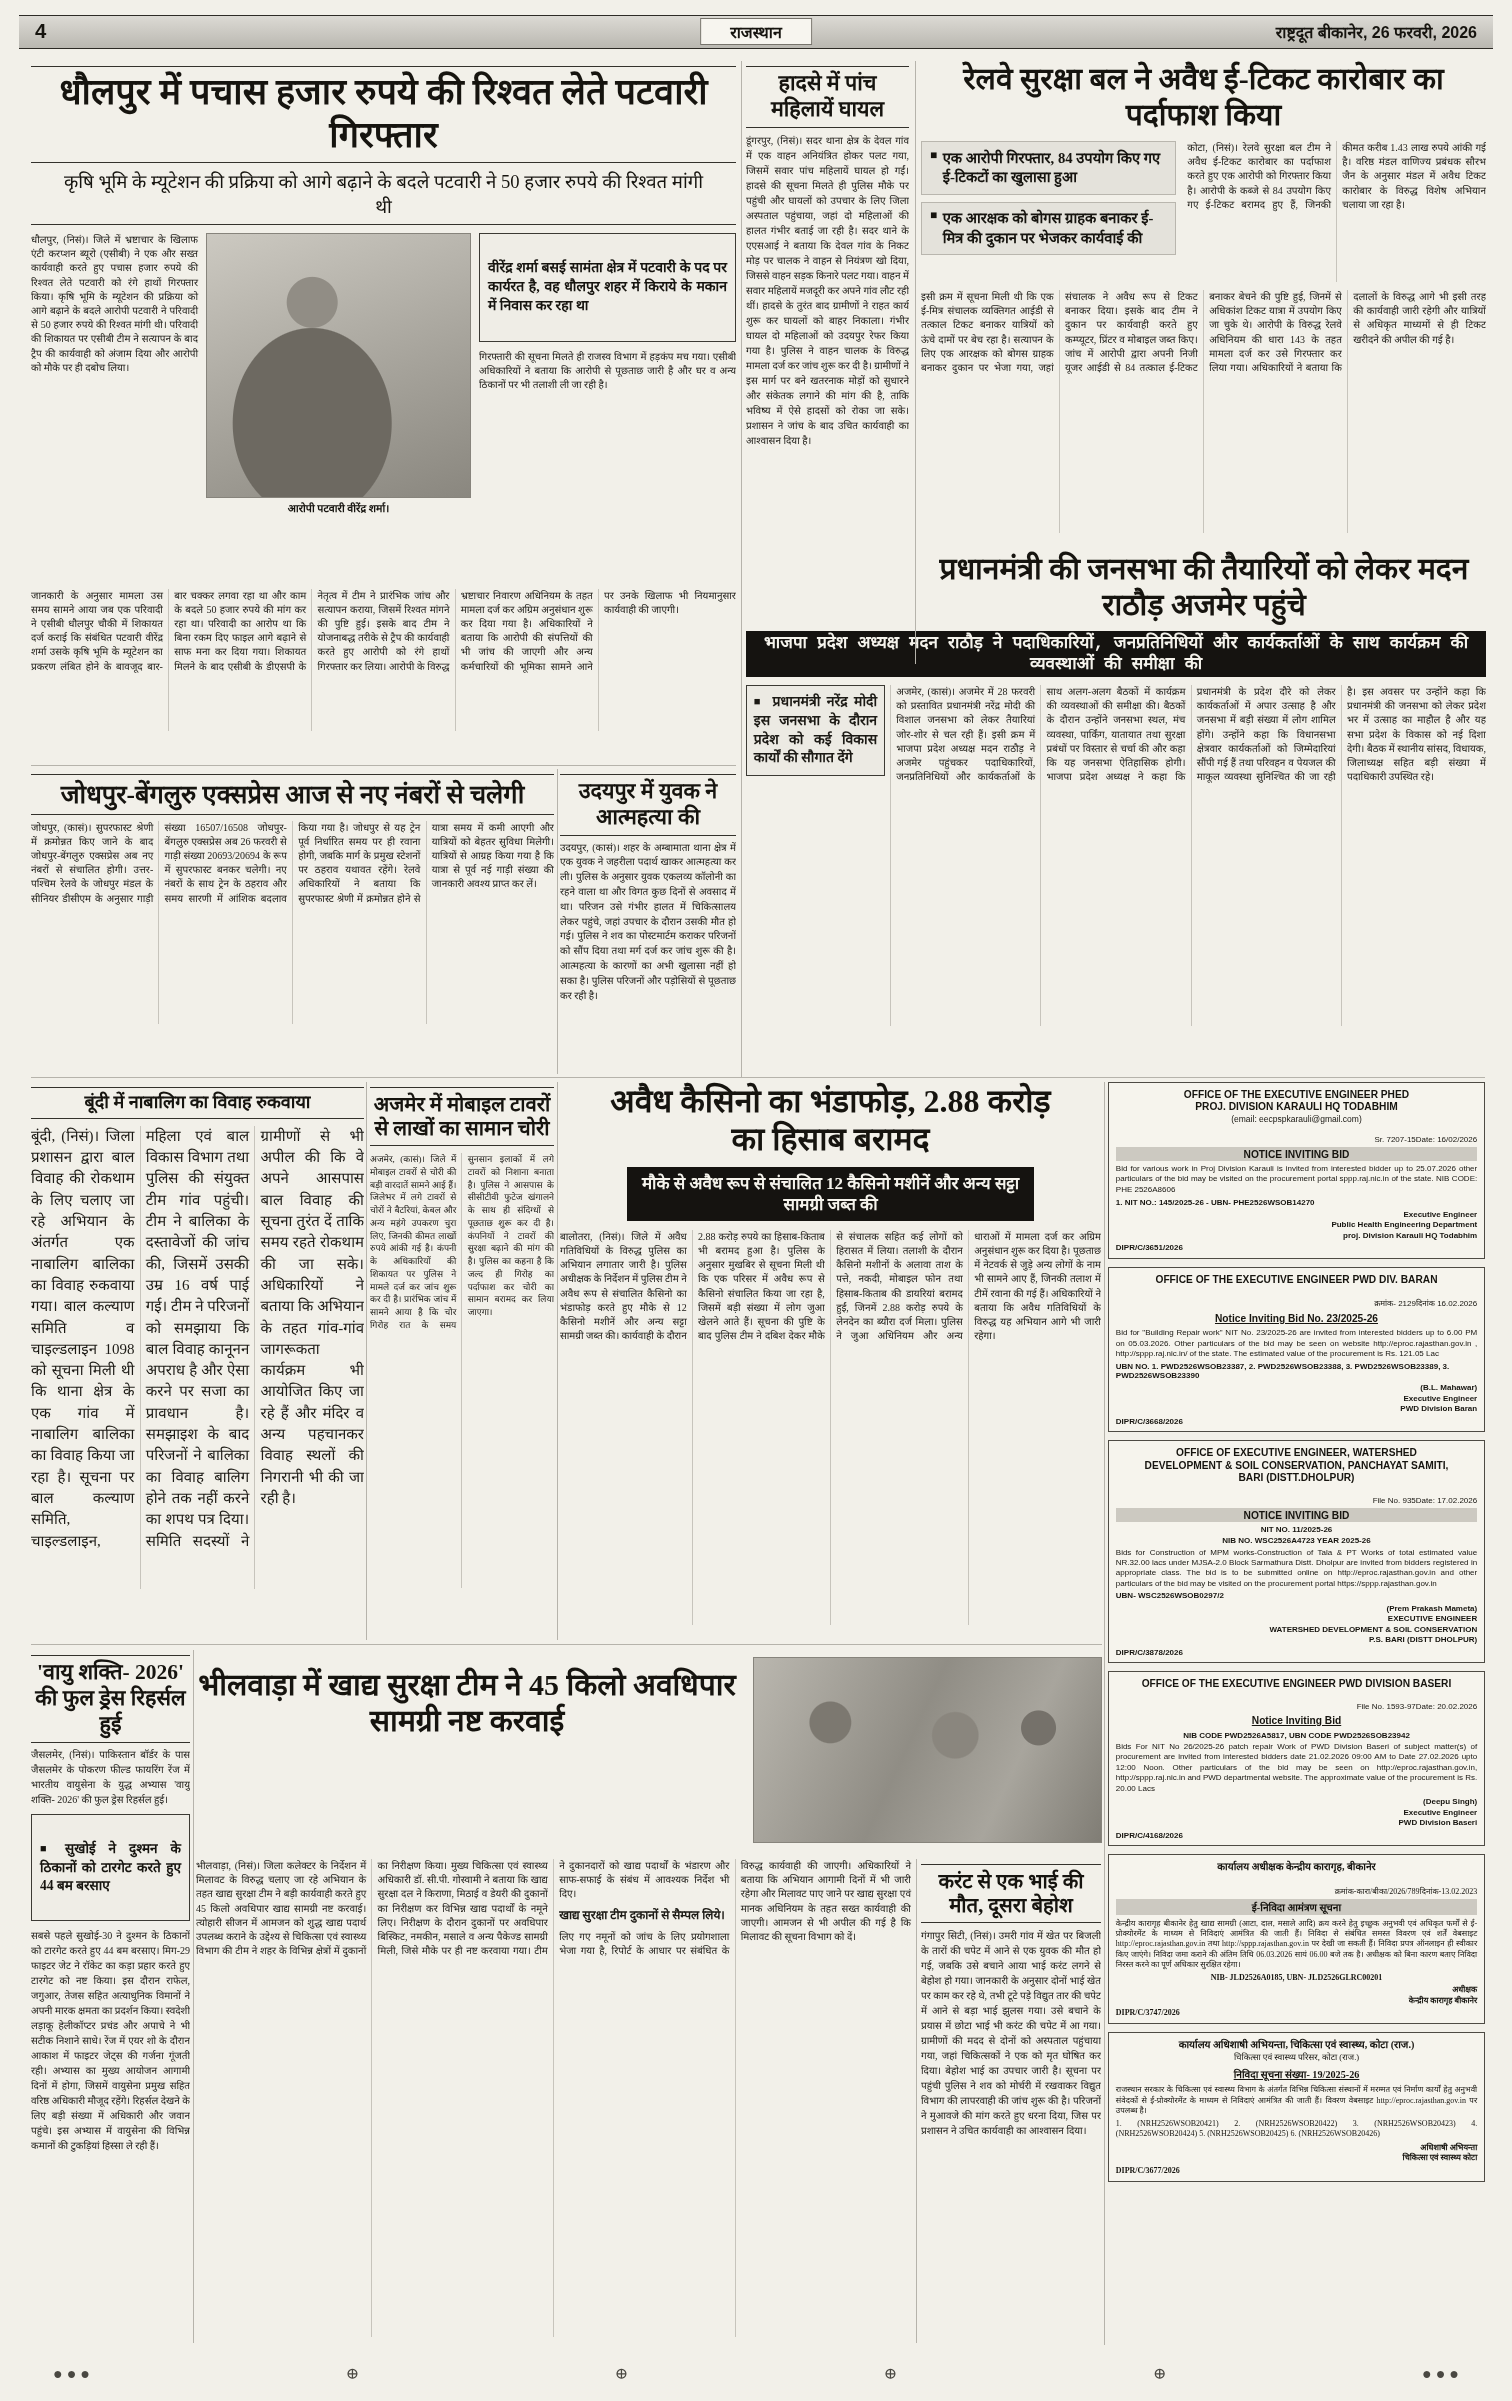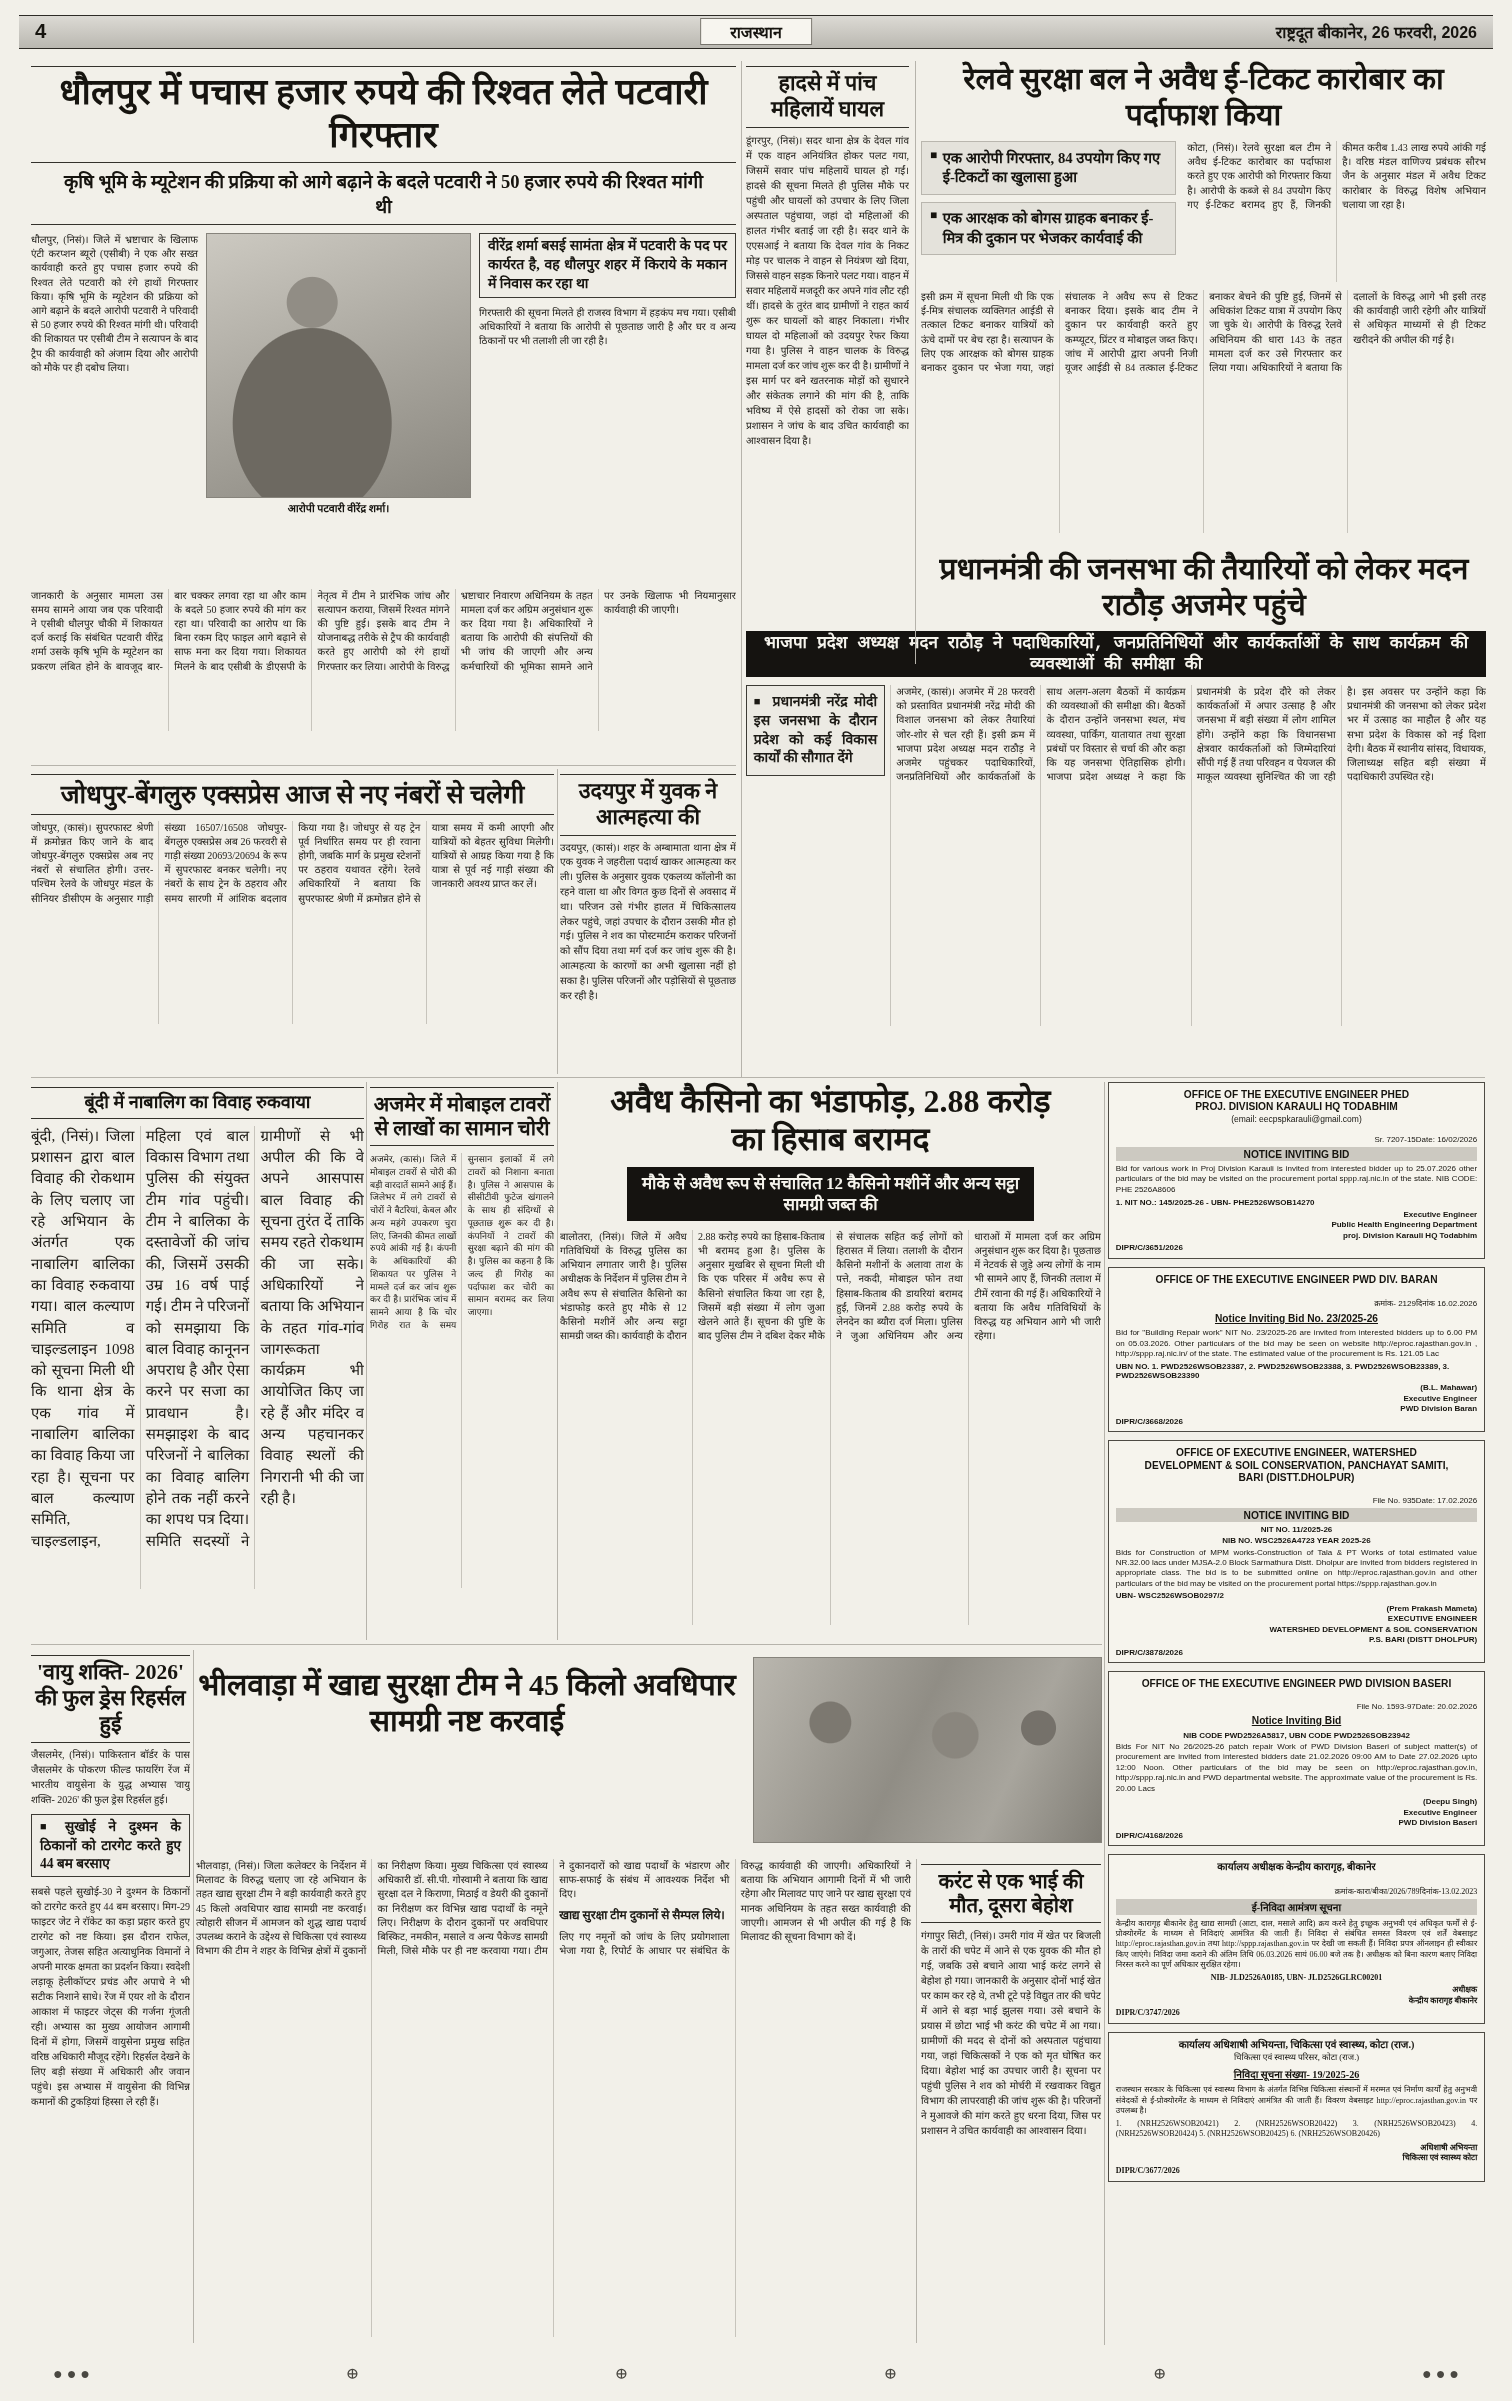--- a/index.html
+++ b/index.html
@@ -16,31 +16,31 @@
                   border:0.6px solid #76736b; padding:1.7px 29px; font-size:16px; font-weight:bold; }
   .masthead { margin-left:auto; padding:0 16px; font-size:16px; font-weight:bold; }
   .footer { position:absolute; left:19px; top:2360px; width:1474px; height:27px; display:flex; align-items:center;
             justify-content:space-between; font-size:16px; color:#4a4842; padding:0 34px; }
 
   
   .art { position:absolute; overflow:hidden; }
   .hl { font-weight:800; text-align:center; line-height:1.2; }
   .hrule { border-top:1.1px solid #34322c; margin:4.5px 0; }
   .hrule.thin { border-top-width:0.6px; }
-  .subhead { font-weight:700; text-align:center; }
+  .subhead { font-weight:400; text-align:center; }
   .bodytext { text-align:justify; font-size:10px; line-height:1.42; color:#1c1a15; }
   .cols-2 { column-count:2; column-gap:11.3px; column-rule:0.6px solid #c7c4bc; }
   .cols-3 { column-count:3; column-gap:11.3px; column-rule:0.6px solid #c7c4bc; }
   .cols-4 { column-count:4; column-gap:11.3px; column-rule:0.6px solid #c7c4bc; }
   .cols-5 { column-count:5; column-gap:11.3px; column-rule:0.6px solid #c7c4bc; }
   .blackbar { background:#151310; color:#f5f3ec; font-weight:700; text-align:center;
               display:flex; align-items:center; justify-content:center; line-height:1.25; }
   .photo { border:0.6px solid #87847c; }
   .caption { font-weight:700; text-align:center; font-size:10.7px; margin-top:3.4px; }
-  .inset { border:1.1px solid #3c3a34; background:#efede6; padding:3px 8px; font-weight:700; text-align:justify; line-height:1.35; }
+  .inset { border:1.1px solid #3c3a34; background:#efede6; padding:25px 8px; font-weight:700; text-align:justify; line-height:1.35; }
   .sq { display:inline-block; margin-right:5.6px; font-size:0.8em; transform:translateY(-1.1px); }
   .bullet-box { background:#e4e2db; border:0.6px solid #b9b6ae; padding:6.8px 8px; font-weight:700;
                 font-size:14.7px; line-height:1.3; display:flex; align-items:flex-start; margin-bottom:6.8px; }
   .vline { position:absolute; width:0.6px; background:#b6b3ab; }
   .hline { position:absolute; height:0.6px; background:#b6b3ab; }
 
   
   #a-dhaulpur { left:31px; top:61px; width:705px; height:700px; }
   #a-dhaulpur .hl { font-size:36px; }
   #a-dhaulpur .subhead { font-size:18.6px; margin:5.6px 22.6px; }

